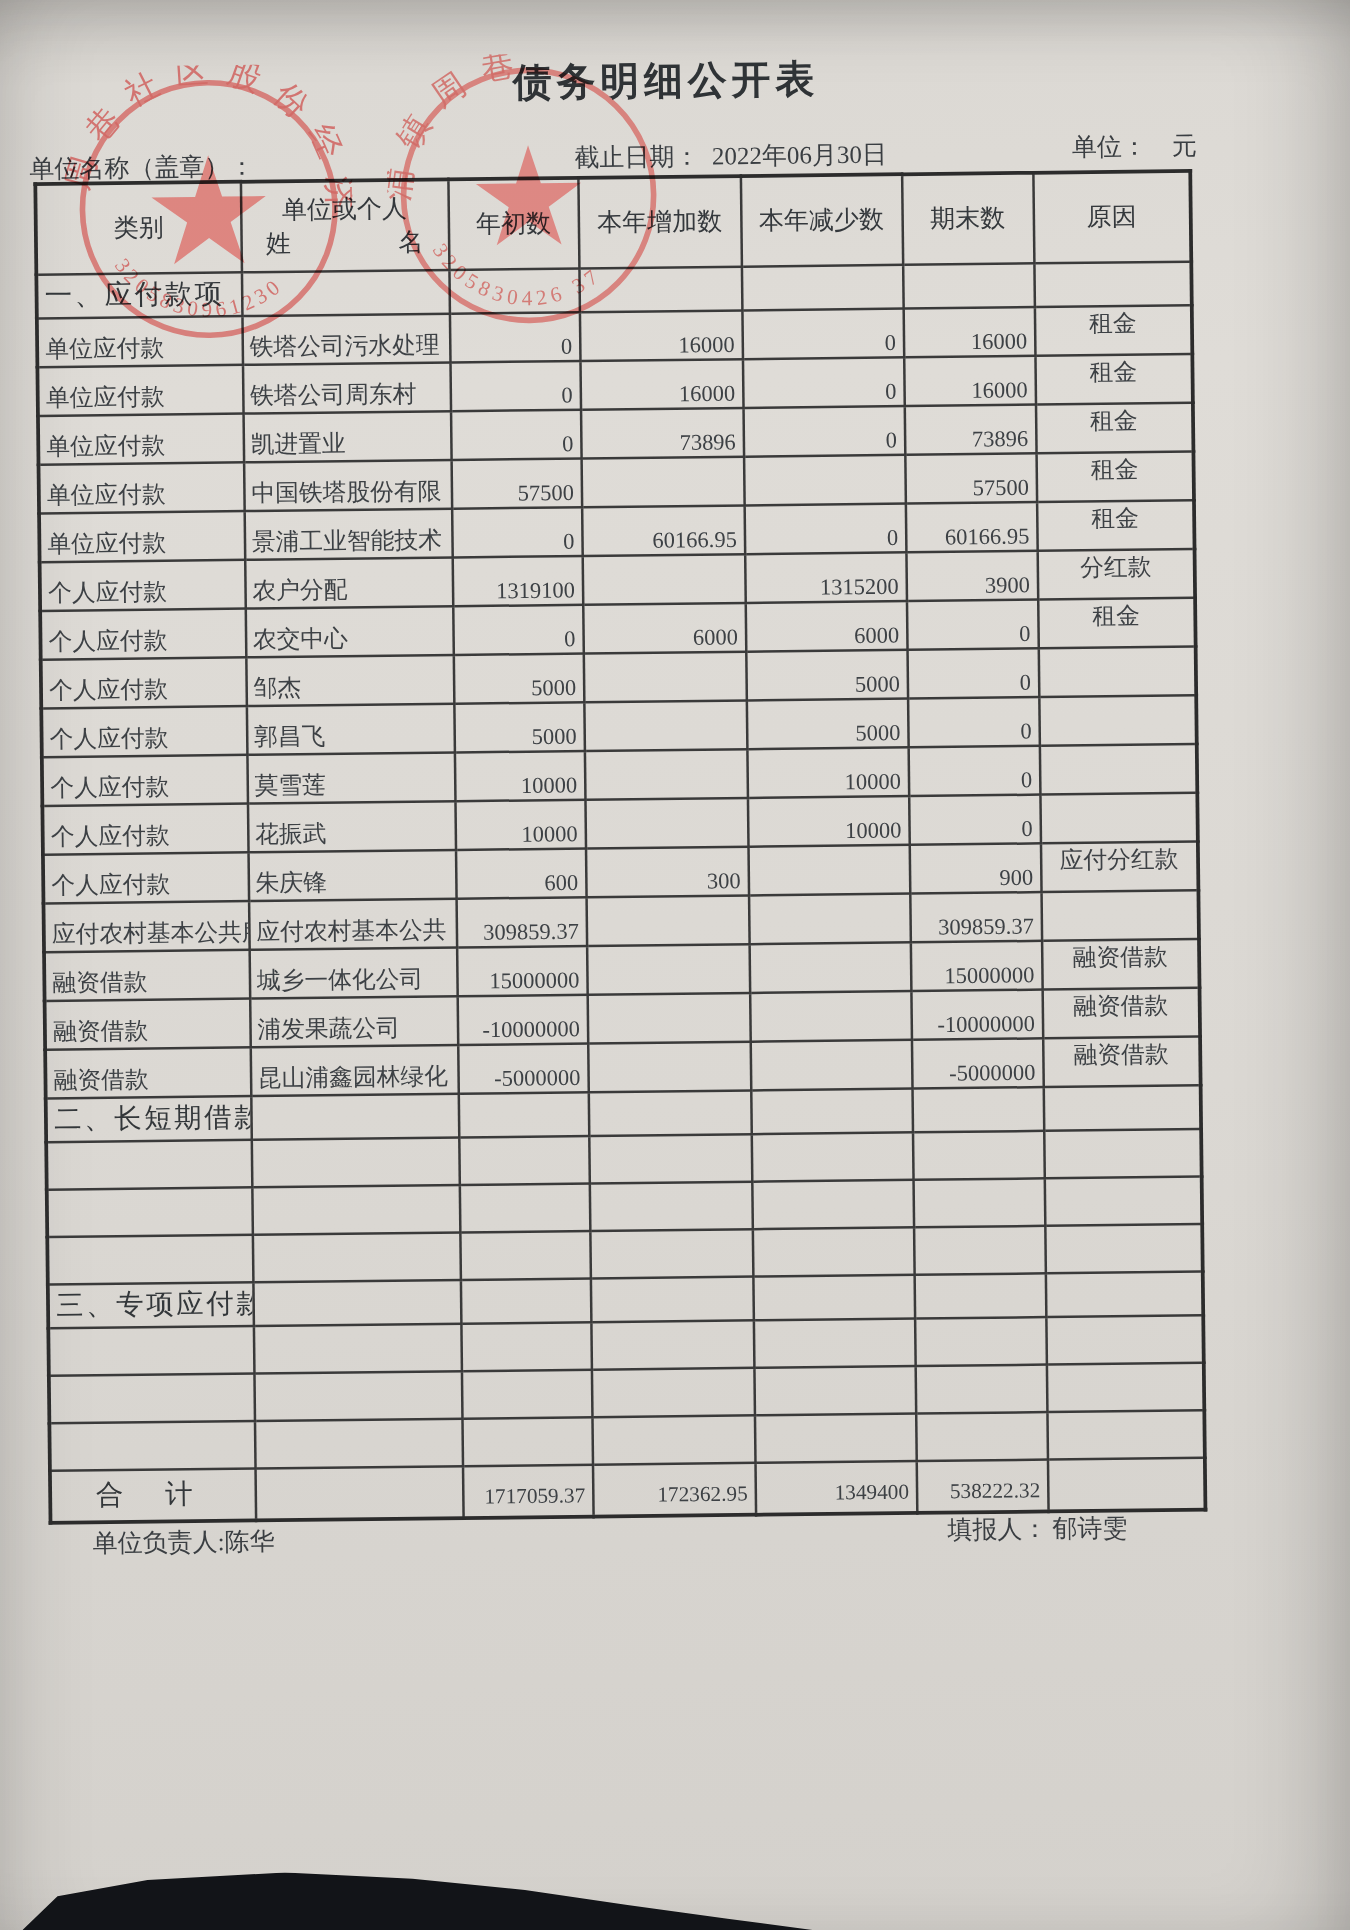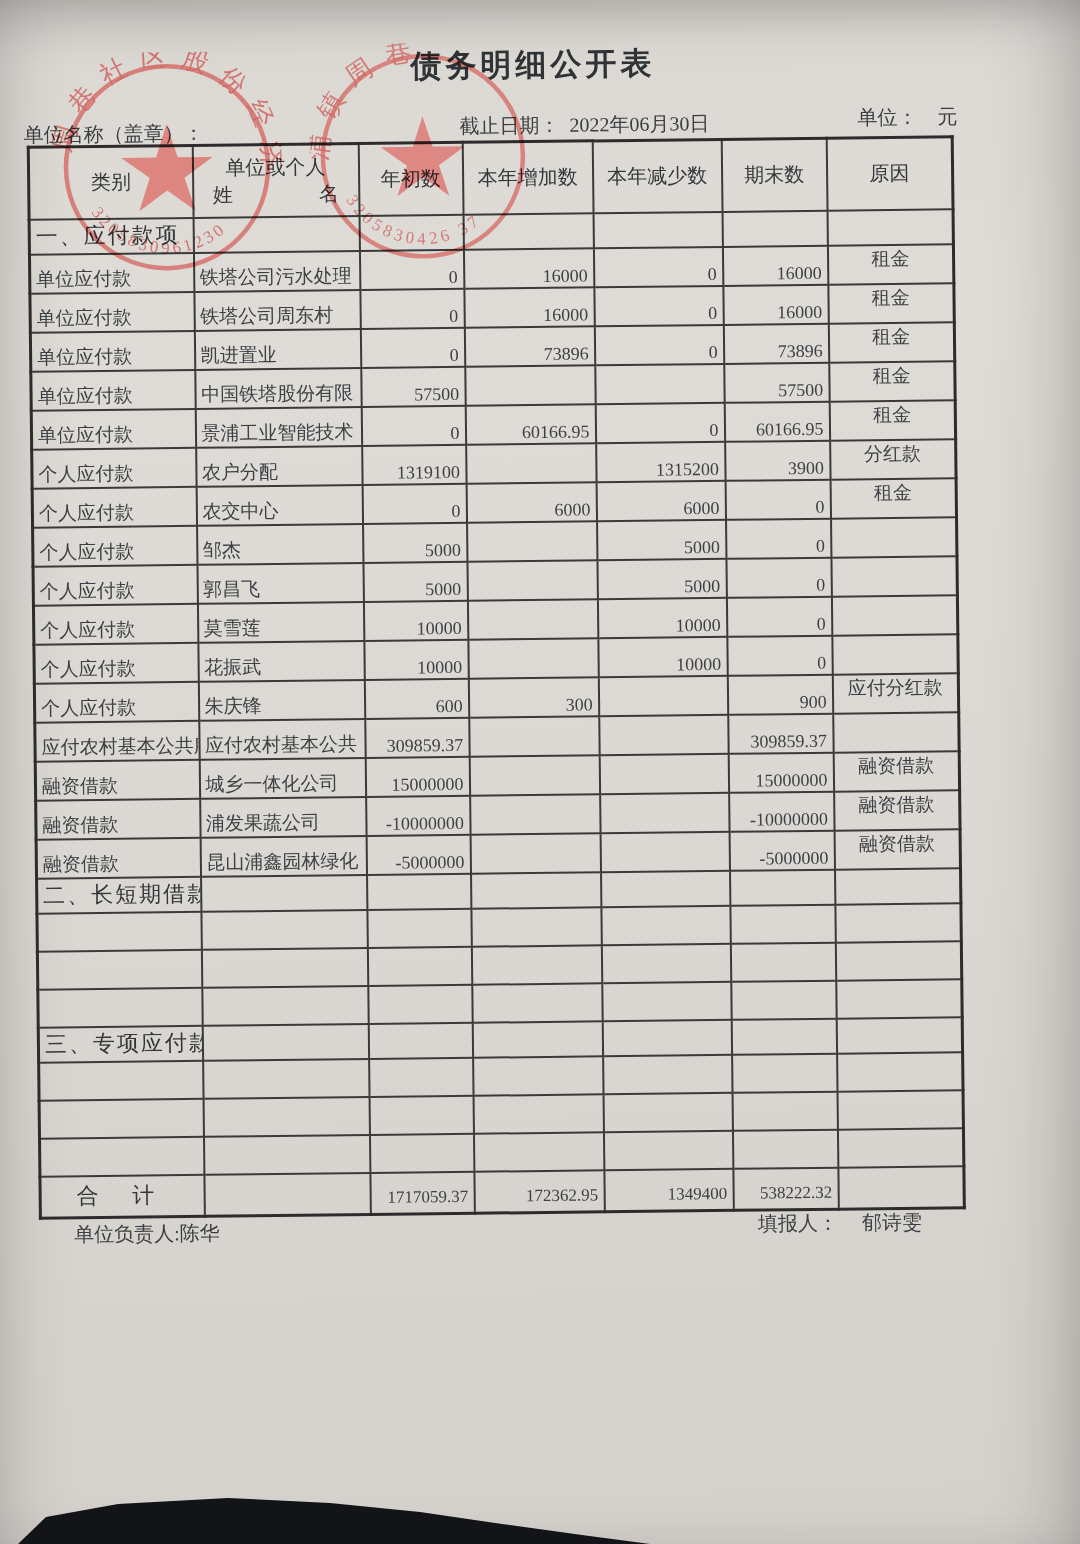--- a/index.html
+++ b/index.html
@@ -50,21 +50,21 @@
   .h-name-l2{display:flex;justify-content:space-between;padding:0 14px;}
   td.section-label{font-size:22px;font-weight:600;vertical-align:middle;padding-left:10px;color:#33373a;letter-spacing:2px;}
   td.cat,td.nm{font-size:19px;vertical-align:bottom;padding-bottom:3px;}
   td.num{font-size:18px;text-align:right;vertical-align:bottom;padding-bottom:4px;padding-right:7px;}
   td.reason{font-size:19px;text-align:center;vertical-align:top;padding-top:2px;}
   td.total-label{font-size:22px;font-weight:600;text-align:center;vertical-align:middle;letter-spacing:14px;color:#33373a;}
   tr.r-total td.num{font-size:17px;padding-bottom:5px;}
   .footer{position:absolute;top:1216px;left:0;width:100%;font-size:20px;color:#3a3e42;}
   .footer .f-resp{position:absolute;left:68px;top:0;}
   .footer .f-fill{position:absolute;left:752px;top:-3px;}
-  .footer .f-fill .val{margin-left:24px;}
+  .footer .f-fill .val{margin-left:4px;}
 
   .stamp{position:absolute;mix-blend-mode:multiply;opacity:.88;}
   .stamp text{font-family:"Liberation Serif","DejaVu Serif",serif;}
 
   .desk-edge{
     position:absolute;left:0;top:0;width:1080px;height:1544px;
     background:linear-gradient(180deg,#2a2d33 0,#121418 60%);
     clip-path:polygon(18px 1544px,46px 1517px,118px 1504px,228px 1498px,330px 1503px,420px 1512px,502px 1524px,582px 1535px,650px 1544px);
   }
 </style>

